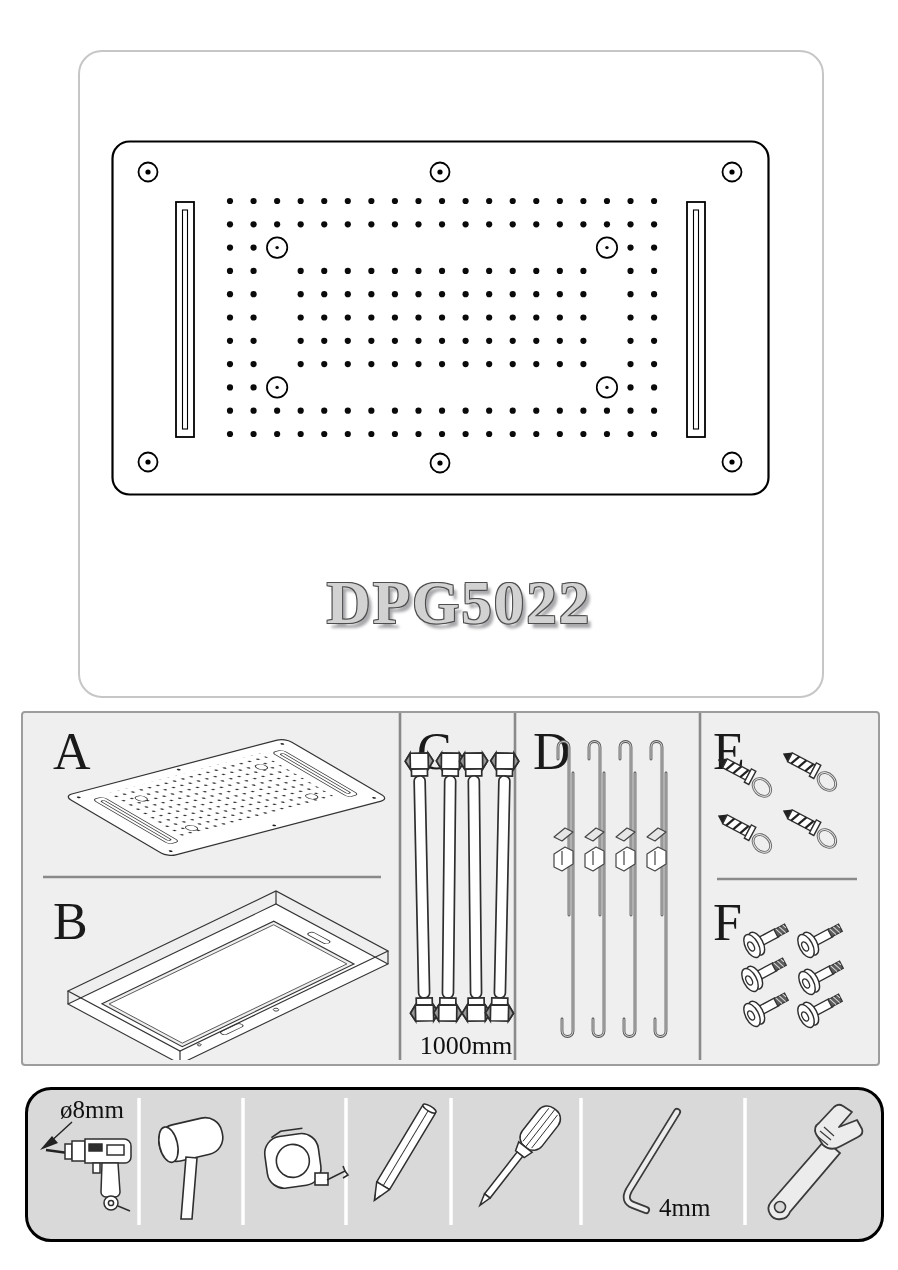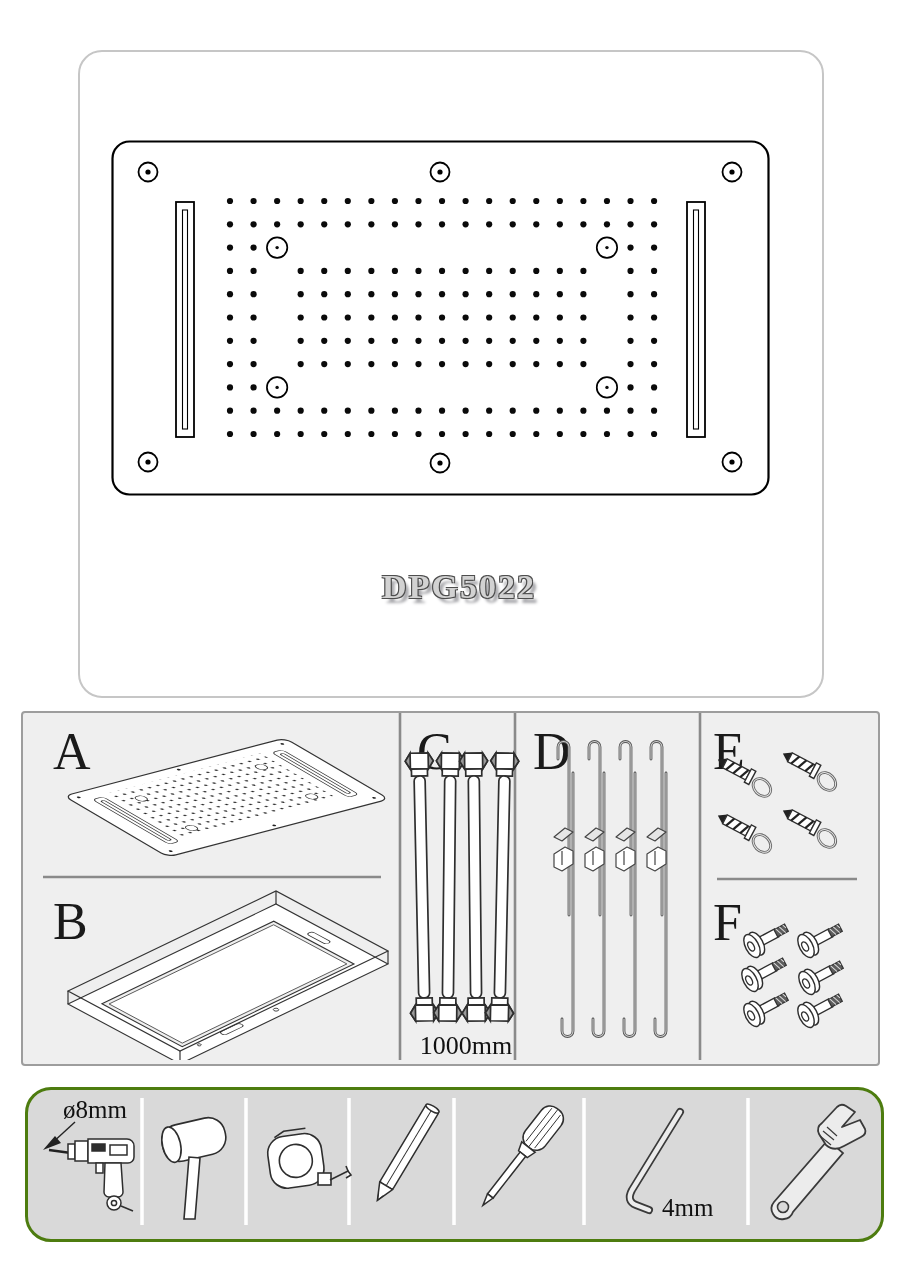--- a/index.html
+++ b/index.html
@@ -2,27 +2,27 @@
 <html><head>
 <meta charset="utf-8">
 <style>
   html,body{margin:0;padding:0;background:#fff;}
   .sheet{position:relative;width:898px;height:1270px;background:#fff;overflow:hidden;
          font-family:"Liberation Serif",serif;}
   .page-frame{position:absolute;left:78px;top:50px;width:742px;height:644px;
               border:2px solid #c6c6c6;border-radius:24px;background:#fff;}
   .panel-svg{position:absolute;left:111px;top:140px;}
   .model-title{position:absolute;left:78px;top:568px;width:762px;text-align:center;
-               font-size:34px;font-weight:bold;letter-spacing:2px;color:#d2d2d2;
+               font-size:61px;font-weight:bold;letter-spacing:2px;color:#d2d2d2;
                text-shadow:-1px -1px 0 #4e4e4e,1px -1px 0 #4e4e4e,-1px 1px 0 #4e4e4e,
                            1px 1px 0 #4e4e4e,4px 5px 3px #a9a9ad;}
   .parts-box{position:absolute;left:21px;top:711px;width:855px;height:351px;
              background:#efefef;border:2px solid #9d9d9d;border-radius:4px;}
   .tools-box{position:absolute;left:25px;top:1087px;width:853px;height:149px;
-             background:#d9d9d9;border:3px solid #4d7c0f;border-radius:26px;text-align:center;}
+             background:#d9d9d9;border:3px solid #000000;border-radius:26px;}
   svg text{font-family:"Liberation Serif",serif;}
   .sec-label{font-size:52px;fill:#1a1a1a;}
   .dim-label{font-size:26px;fill:#111;}
   .tool-label{font-size:25px;fill:#111;}
   .ln{stroke:#2e2e2e;fill:#fff;}
 </style>
 </head>
 <body>
 
 <div class="sheet">

